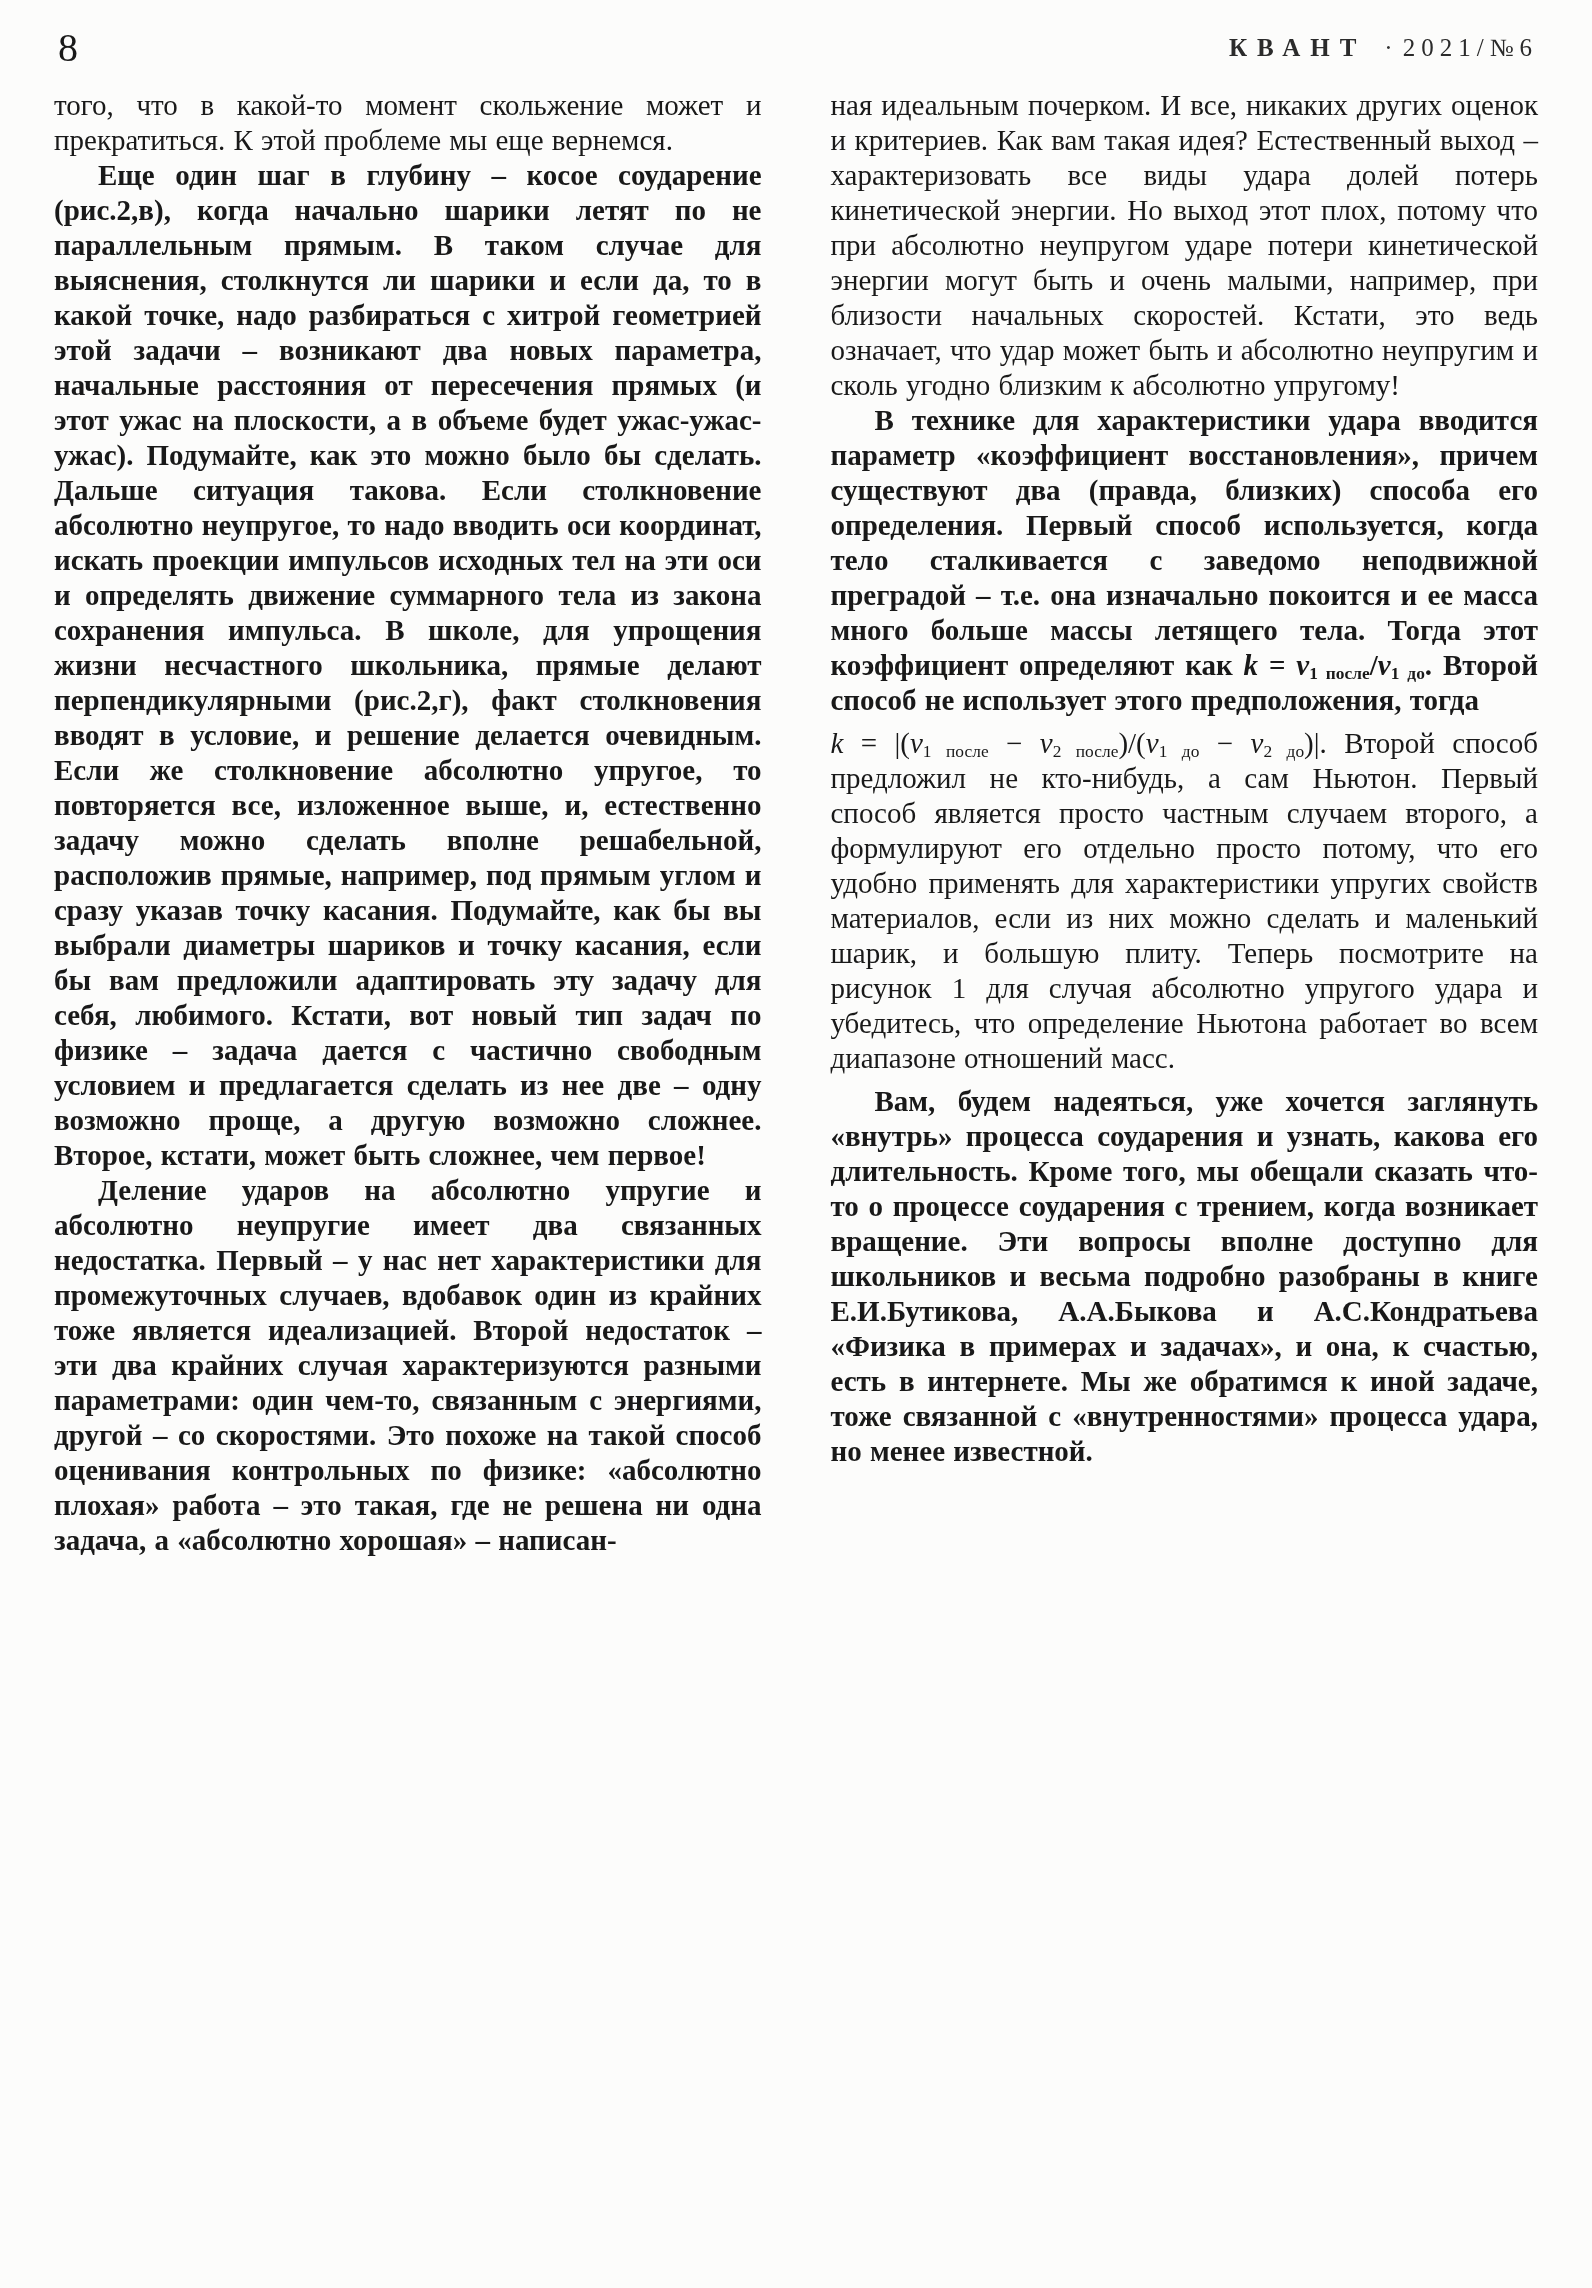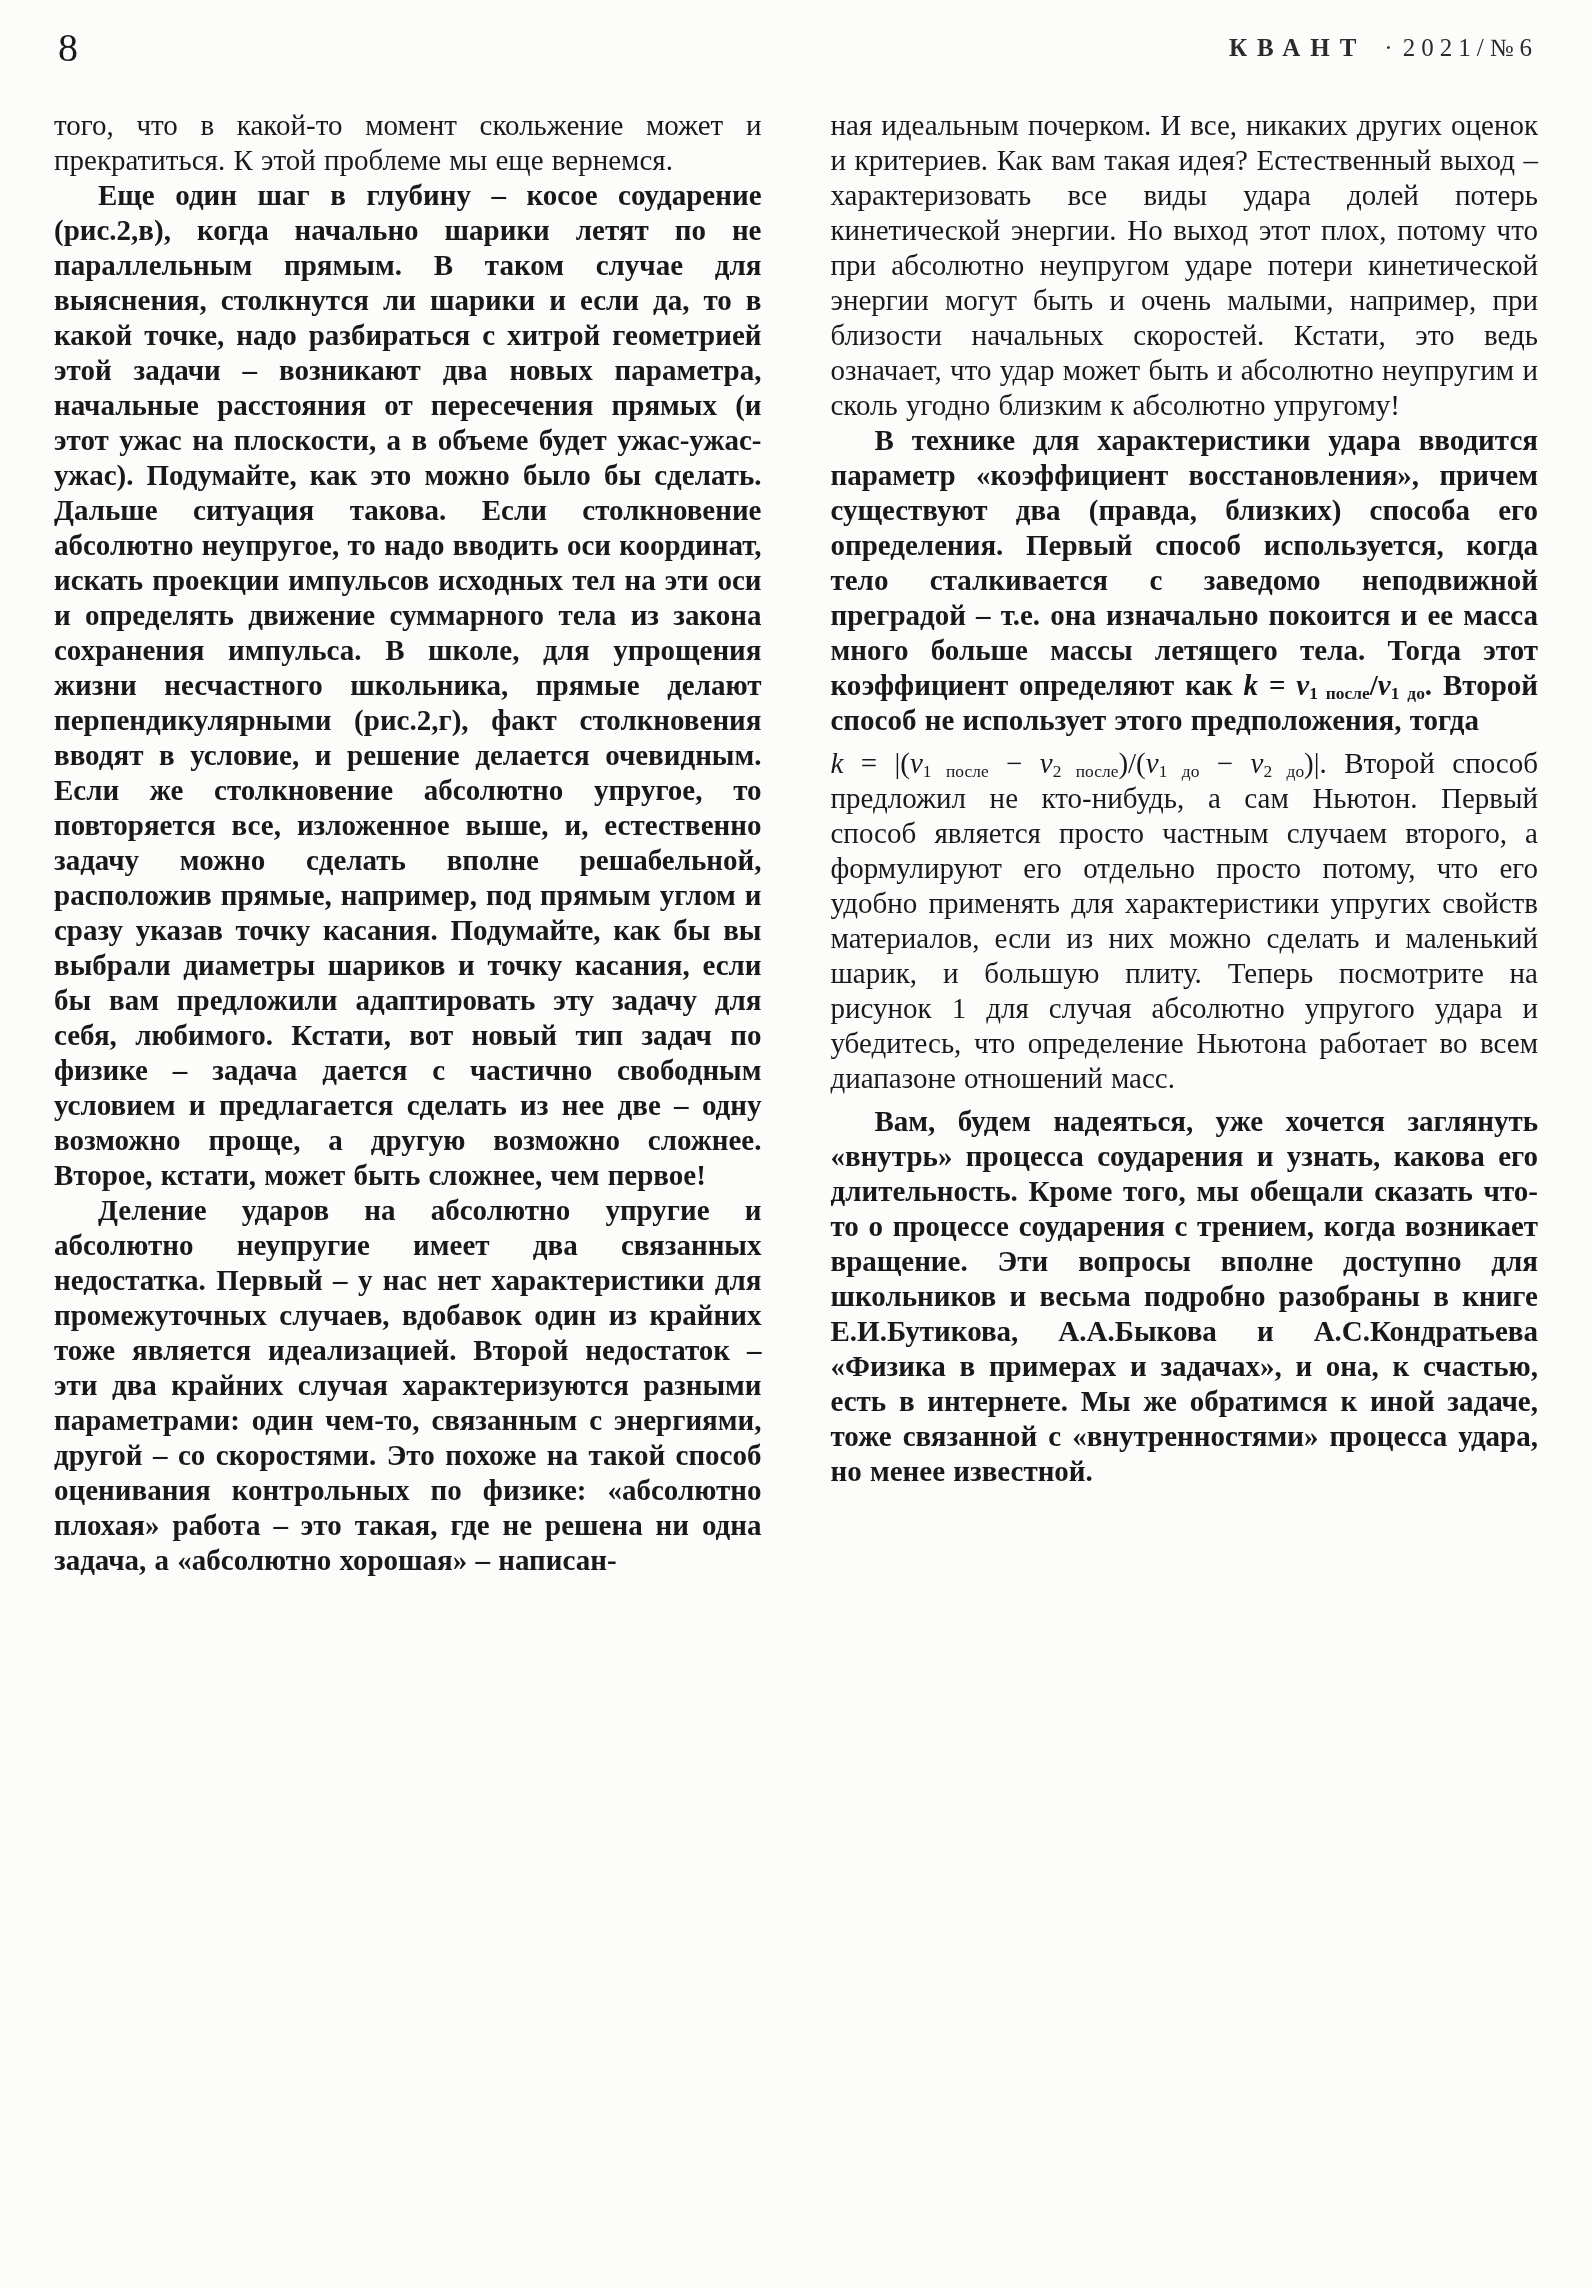--- a/index.html
+++ b/index.html
@@ -48,21 +48,21 @@
     color: #333;
     margin: 0 10px;
   }
   .journal-issue {
     letter-spacing: 6px;
     color: #2b2b2b;
   }
   .columns {
     display: flex;
     gap: 69px;
-    margin-top: 24px;
+    margin-top: 4px;
   }
   .column {
     flex: 1 1 0;
     text-align: justify;
     font-size: 29px;
     line-height: 35px;
     word-spacing: 1px;
   }
   p.para {
     margin: 0;

